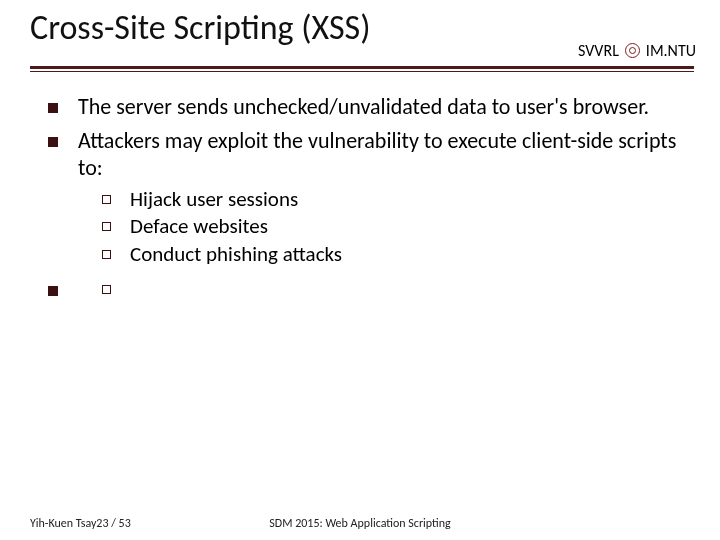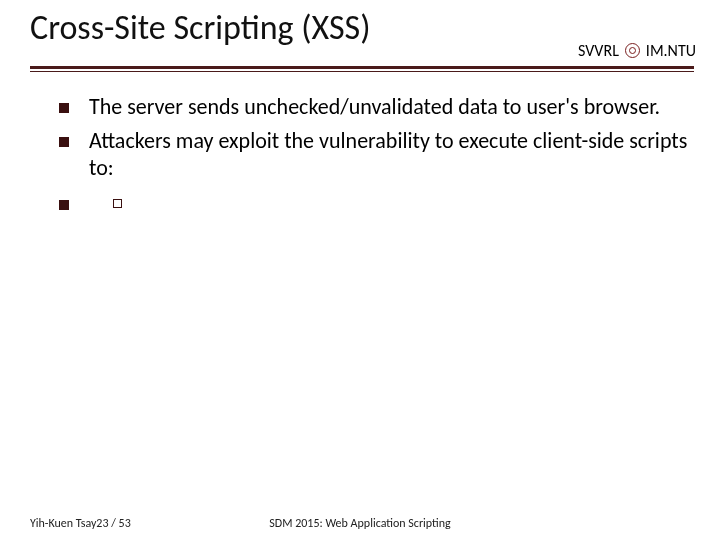--- a/index.html
+++ b/index.html
@@ -60,21 +60,20 @@
     margin-bottom: 2px;
   }
   .rule-thin {
     border: none;
     border-top: 1px solid #4a1a1a;
   }
   .content {
     padding: 22px 30px 0 48px;
     font-size: 22px;
     line-height: 1.2;
-    margin-left: 11px;
   }
   ul.bullets { list-style: none; }
   ul.bullets > li {
     position: relative;
     padding-left: 30px;
     margin-bottom: 8px;
   }
   ul.bullets > li > .sq {
     position: absolute;
     left: 0;
@@ -140,20 +139,34 @@
 
 <div class="content">
   <ul class="bullets">
     <li>
       <span class="sq"></span>
       <span>The server sends unchecked/unvalidated data to user's browser.</span>
     </li>
     <li>
       <span class="sq"></span>
       <span>Attackers may exploit the vulnerability to execute client-side scripts to:</span>
+      <ul class="subs">
+        <li>
+          <span class="osq"></span>
+          <span>Hijack user sessions</span>
+        </li>
+        <li>
+          <span class="osq"></span>
+          <span>Deface websites</span>
+        </li>
+        <li>
+          <span class="osq"></span>
+          <span>Conduct phishing attacks</span>
+        </li>
+      </ul>
     </li>
     <li>
       <span class="sq"></span>
       <ul class="subs">
         <li>
           <span class="osq"></span>
         </li>
         <li>
           <span class="osq"></span>
         </li>

